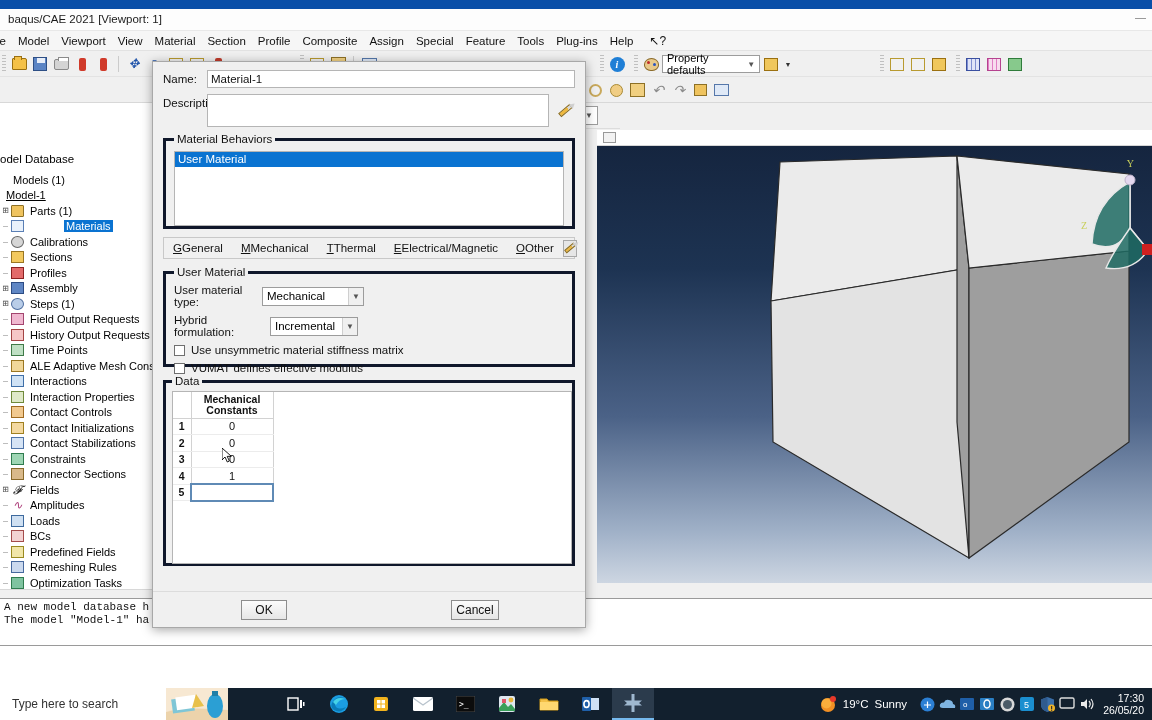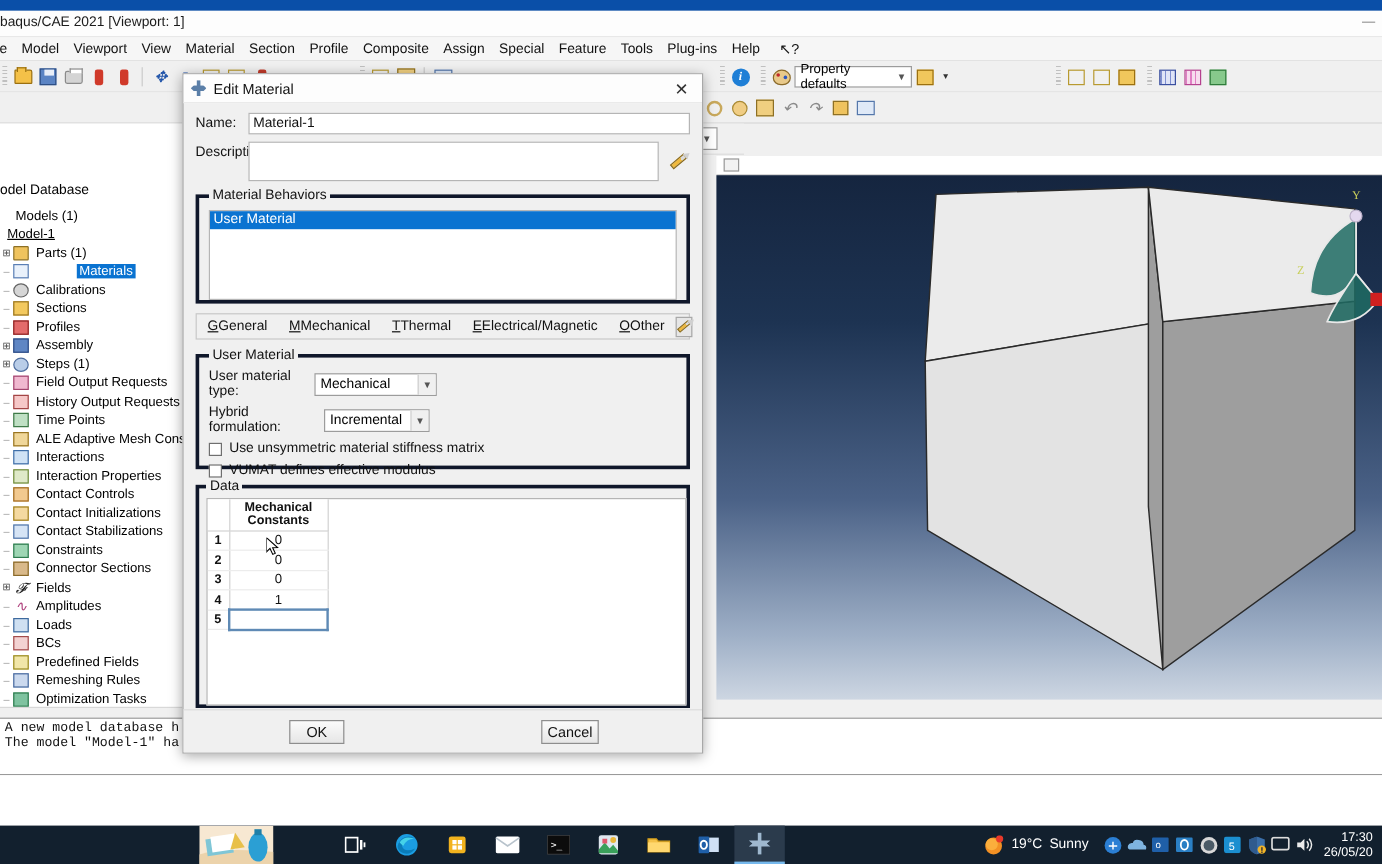--- a/index.html
+++ b/index.html
@@ -10,21 +10,21 @@
     font-size:11px; color:#000; background:#f0f0f0;
     position:relative;
   }
   
   #app-window { position:absolute; left:0; top:0; width:1152px; height:688px; background:#f0f0f0; }
   #title-accent { position:absolute; left:0; top:0; width:1152px; height:9px; background:#0a4fa8; }
   #titlebar {
     position:absolute; left:0; top:9px; width:1152px; height:22px;
     background:#fdfdfd; border-bottom:1px solid #e8e8e8;
   }
-  #titlebar .title-text { position:absolute; left:0; top:4px; font-size:11.5px; color:#1b1b1b; }
+  #titlebar .title-text { position:absolute; left:8px; top:4px; font-size:11.5px; color:#1b1b1b; }
   #titlebar .min-btn { position:absolute; right:6px; top:9px; width:11px; height:1px; background:#9a9a9a; }
 
   
   #menubar {
     position:absolute; left:0; top:31px; width:1152px; height:20px;
     background:#f6f6f6; border-bottom:1px solid #e2e2e2;
     display:flex; align-items:center;
   }
   #menubar .menu-item {
     padding:2px 6px; font-size:11.5px; color:#111; cursor:default; white-space:nowrap;
@@ -656,25 +656,20 @@
     <span class="triad-label" style="right:65px;top:74px;">Z</span>
   </div>
 
   <div id="message-area">
     <div>A new model database h</div>
     <div>The model "Model-1" ha</div>
   </div>
   <div id="command-area"></div>
 
   <div id="dialog">
-    <div id="dlg-title">
-      <span class="abq-mark"></span>
-      <span class="dlg-title-text">Edit Material</span>
-      <span id="dlg-close">✕</span>
-    </div>
 
     <div class="dlg-body">
       <div class="row">
         <span class="lbl" style="width:44px;">Name:</span>
         <span class="txtbox" style="flex:1;">
           <span>Material-1</span>
         </span>
       </div>
 
       <div class="row" style="align-items:flex-start;">
@@ -774,20 +769,23 @@
       <span class="btn" style="position:absolute;left:298px;top:8px;width:48px;">Cancel</span>
     </div>
   </div>
 
   <svg id="cursor" style="left:222px;top:448px;" viewBox="0 0 11 15" width="11" height="15">
     <polygon points="0,0 0,12 3,9 5.3,14 7.4,13 5.2,8.4 9.3,8.3" fill="#fff" stroke="#000" stroke-width="0.9"></polygon>
   </svg>
 </div>
 
 <div id="taskbar">
+  <div id="search-box">
+    <span title="Type here to search">Type here to search</span>
+  </div>
   <div id="search-art">
     <svg width="62" height="32" viewBox="0 0 62 32">
       <rect x="0" y="0" width="62" height="32" fill="#f7e8d2"></rect>
       <path d="M0 24 Q20 18 62 22 L62 32 L0 32 Z" fill="#ecd3ab"></path>
       <rect x="6" y="10" width="22" height="14" fill="#7fc6d6" transform="rotate(-8 17 17)"></rect>
       <rect x="10" y="8" width="20" height="13" fill="#fff" transform="rotate(-8 20 14)"></rect>
       <path d="M30 6 L38 18 L26 20 Z" fill="#e8c04a"></path>
       <ellipse cx="49" cy="18" rx="8" ry="12" fill="#2b9fd4"></ellipse>
       <rect x="46" y="3" width="6" height="5" fill="#1f7fa8"></rect>
     </svg>

